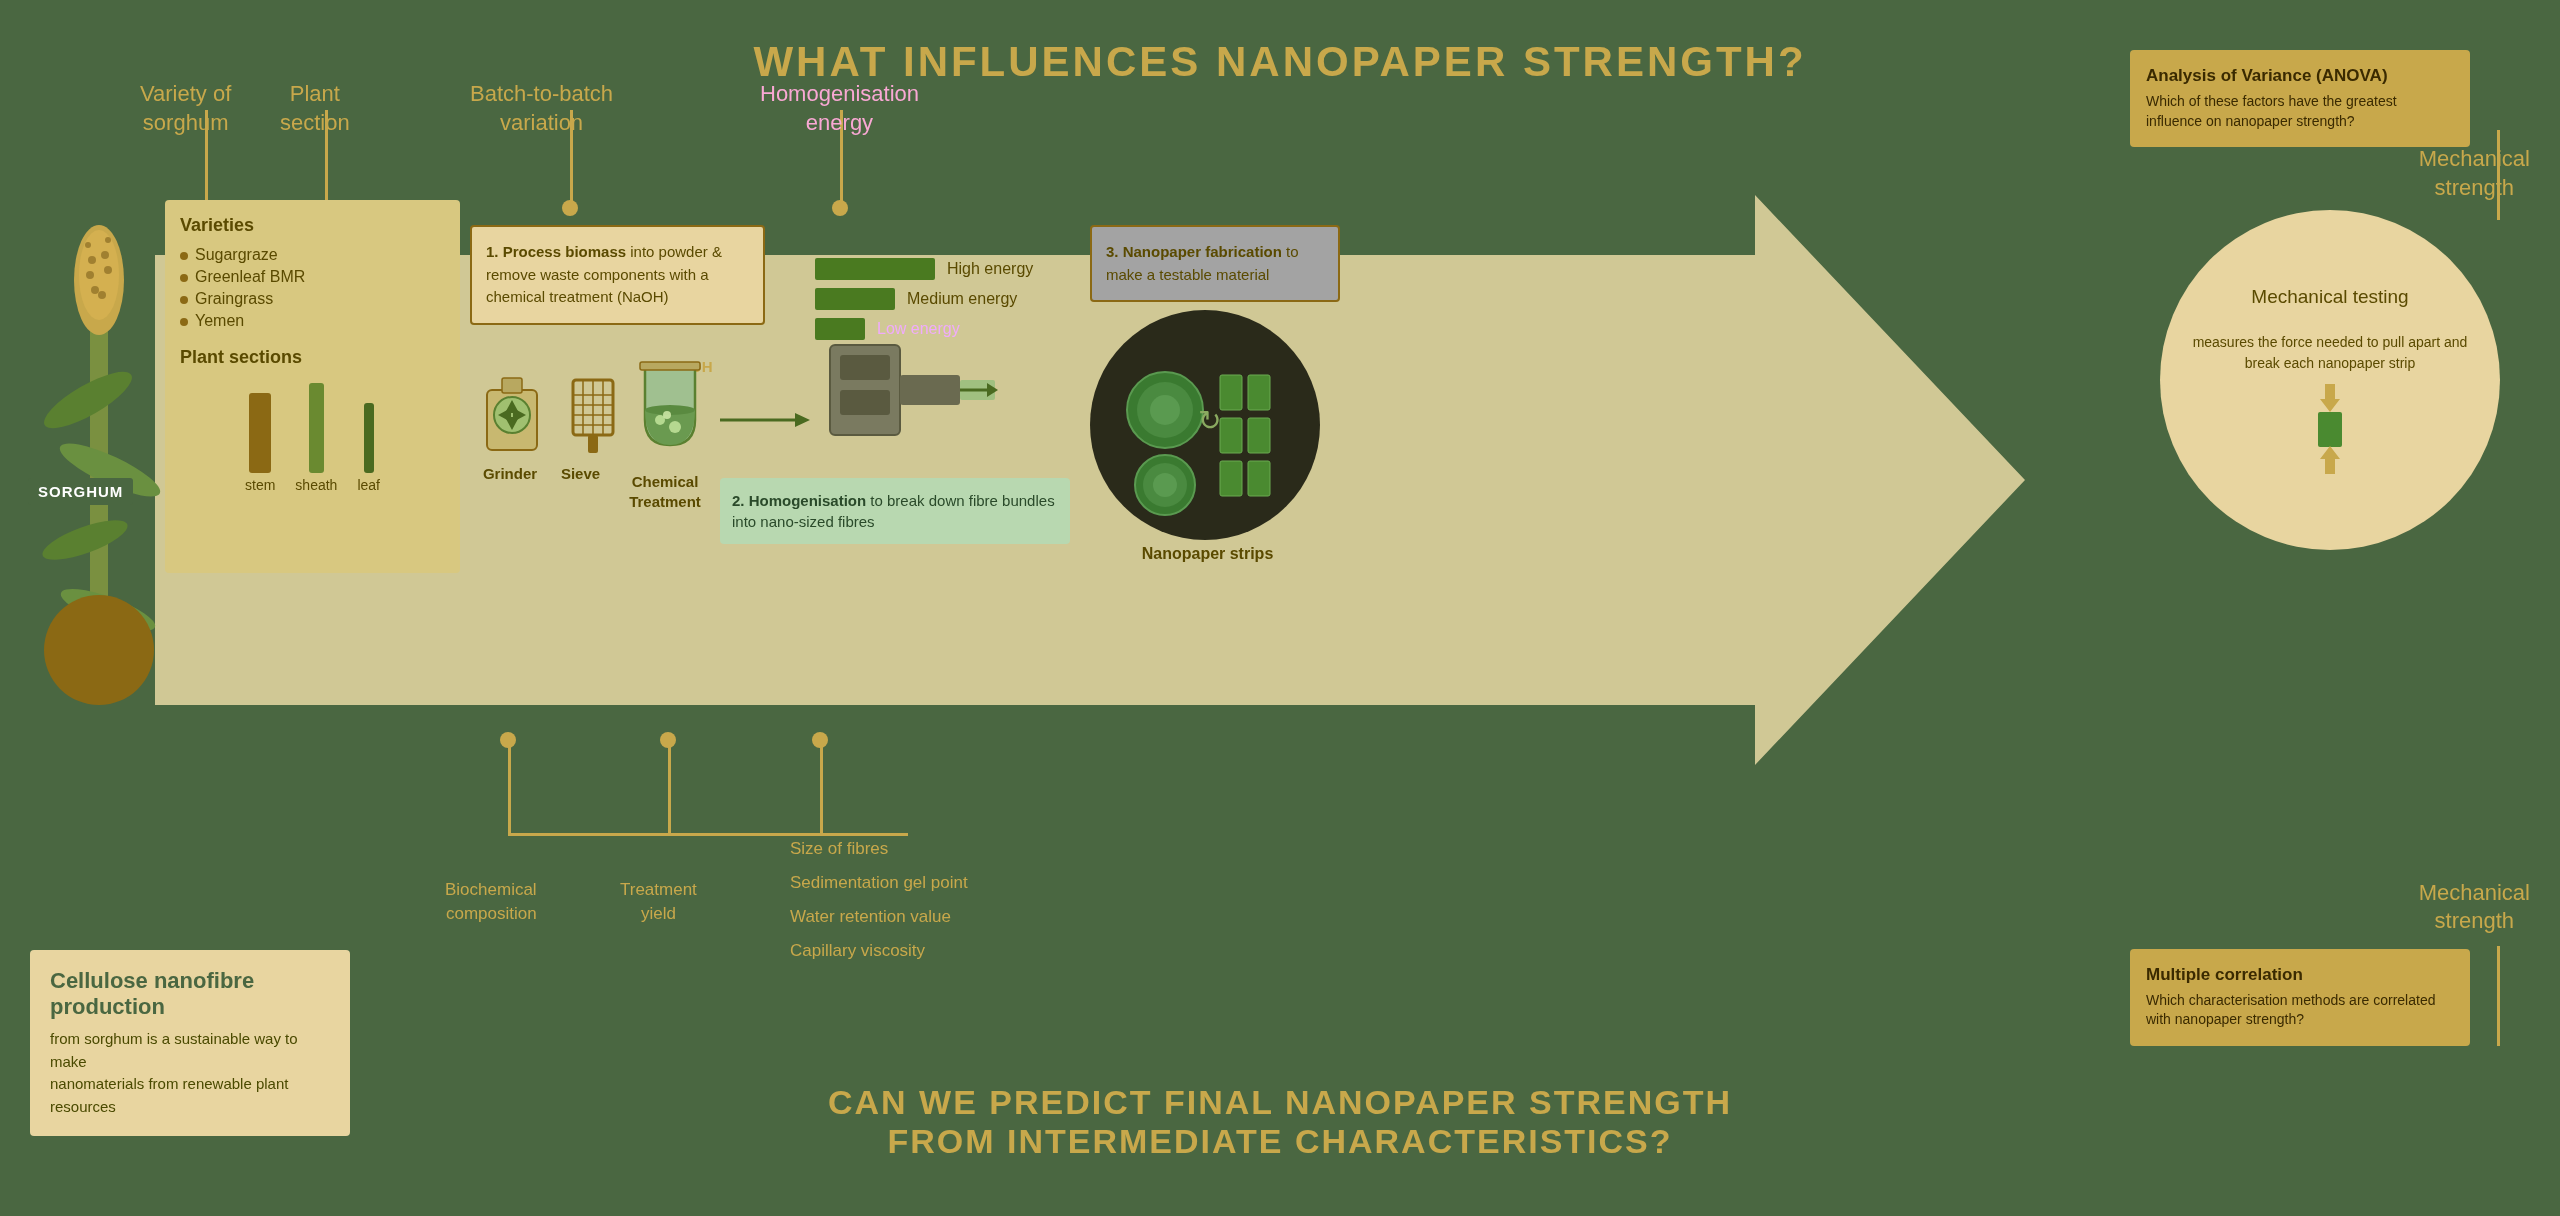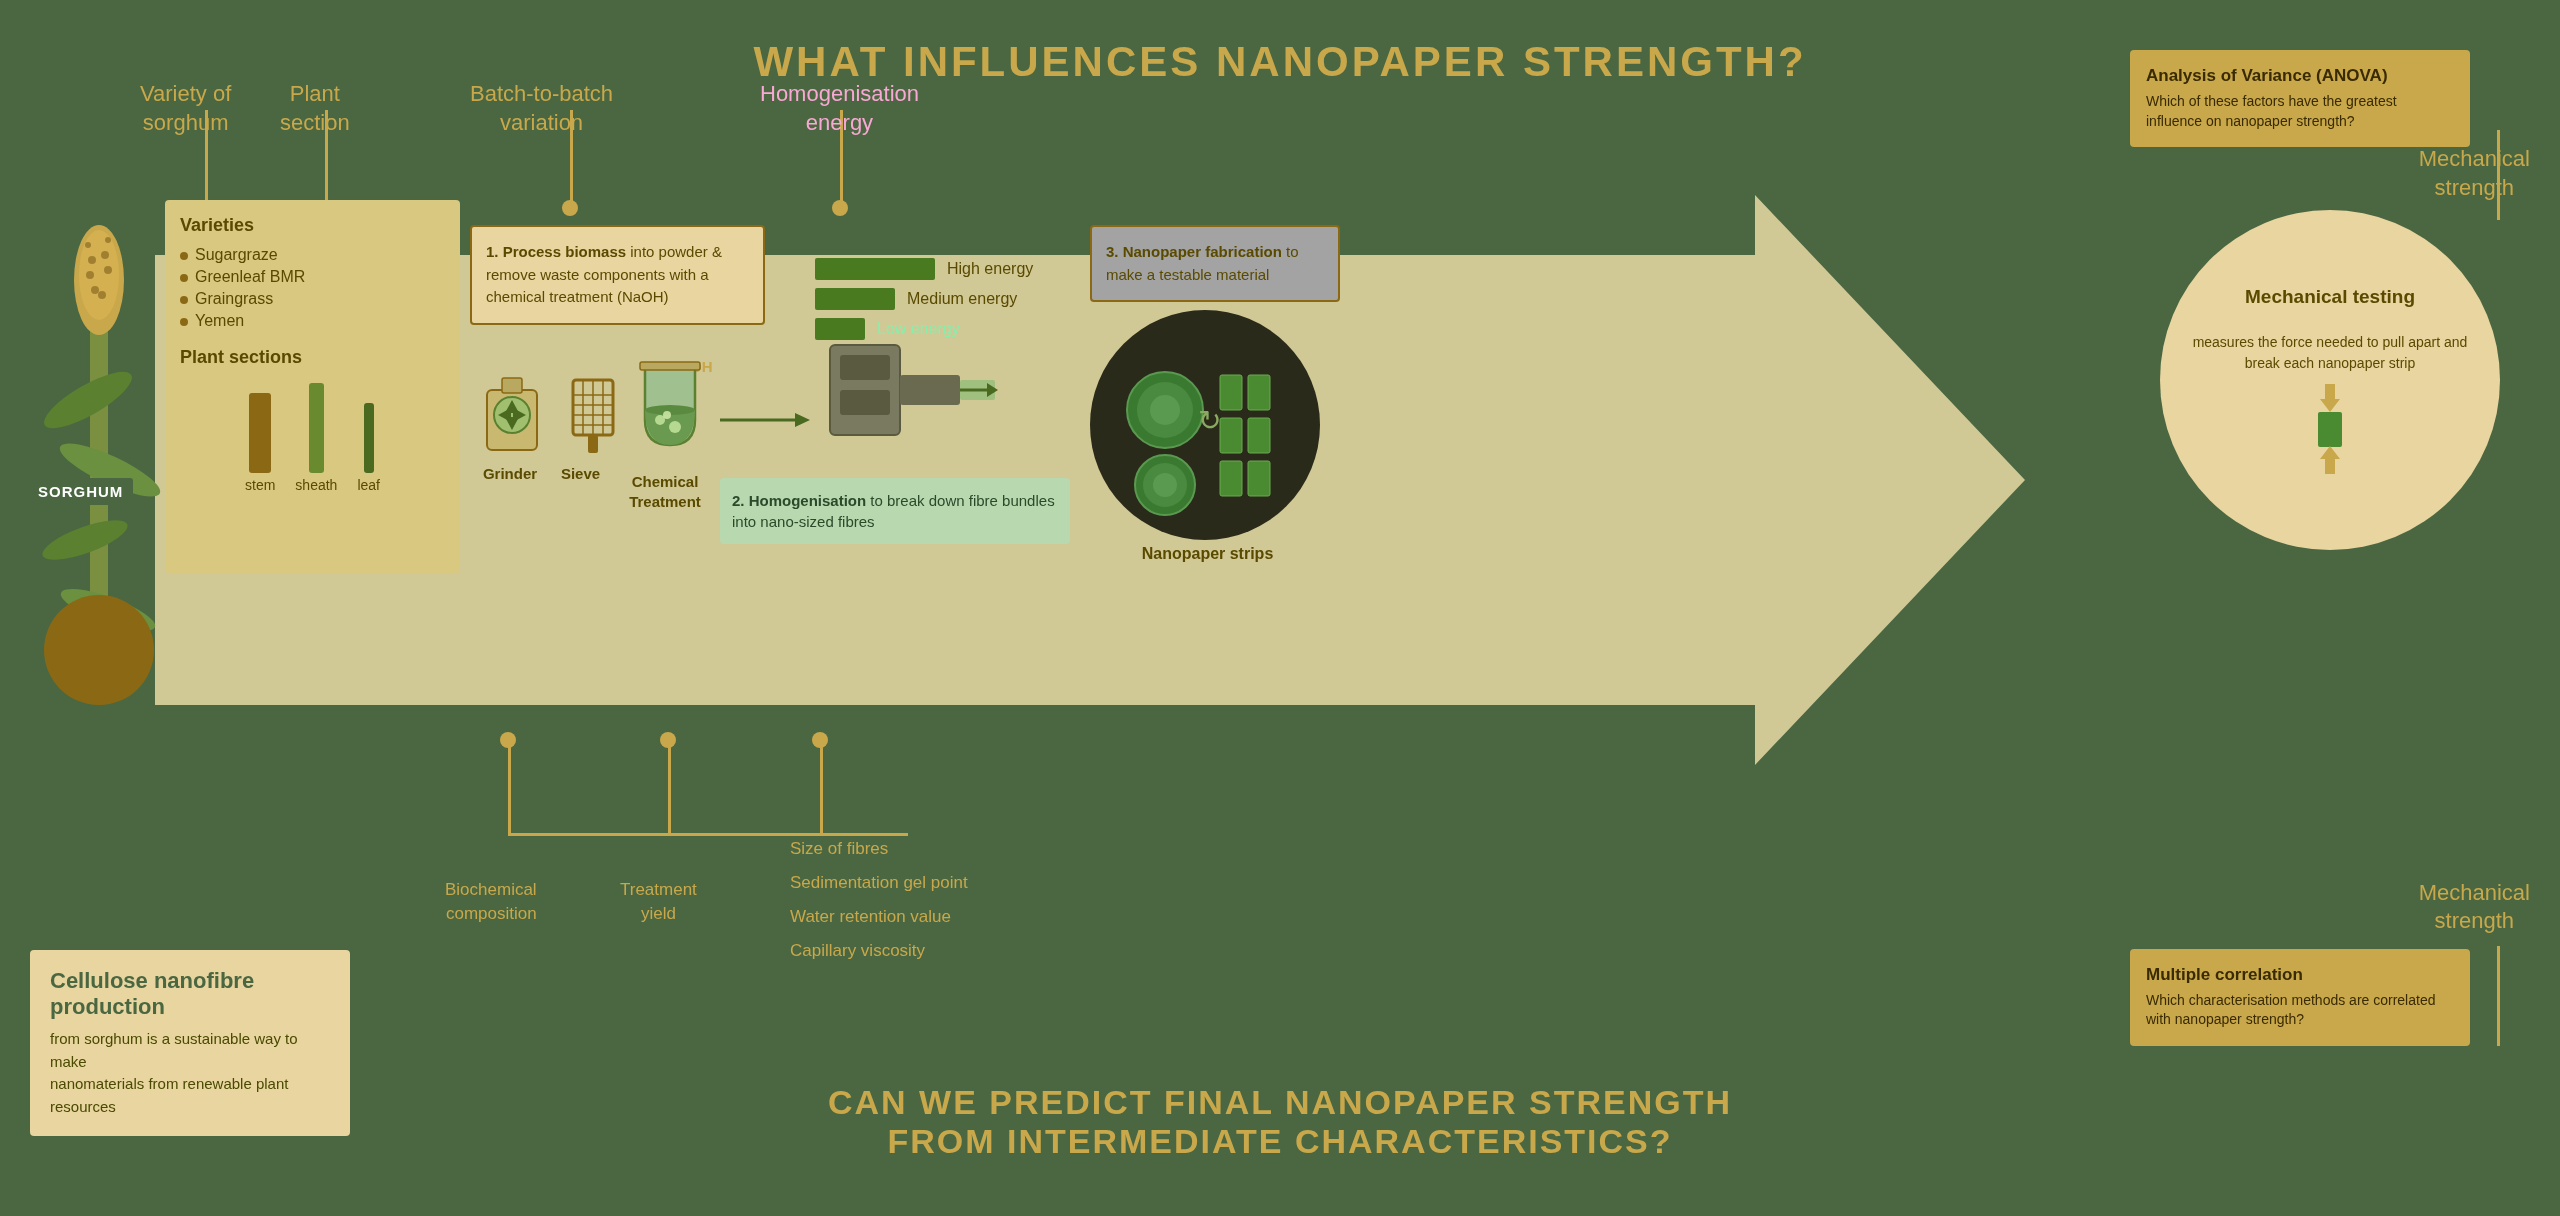--- a/index.html
+++ b/index.html
@@ -322,21 +322,21 @@
   <div style="display:flex;align-items:center;gap:12px;">
     <div style="width:120px;height:22px;background-color:#4a7a20;border-radius:2px;"></div>
     <div style="color:#5a4a00;font-size:16px;">High energy</div>
   </div>
   <div style="display:flex;align-items:center;gap:12px;">
     <div style="width:80px;height:22px;background-color:#4a7a20;border-radius:2px;"></div>
     <div style="color:#5a4a00;font-size:16px;">Medium energy</div>
   </div>
   <div style="display:flex;align-items:center;gap:12px;">
     <div style="width:50px;height:22px;background-color:#4a7a20;border-radius:2px;"></div>
-    <div style="color:#86efac;font-size:16px;">Low energy</div>
+    <div style="color:#f0abfc;font-size:16px;">Low energy</div>
   </div>
 </div>
 
 <svg style="position:absolute;top:325px;left:820px;width:180px;height:130px;" viewBox="0 0 180 130">
 
   <rect x="10" y="20" width="70" height="90" rx="5" fill="#7a7a60" stroke="#5a5a40" stroke-width="2"></rect>
   <rect x="20" y="30" width="50" height="25" rx="3" fill="#5a5a40"></rect>
   <rect x="20" y="65" width="50" height="25" rx="3" fill="#5a5a40"></rect>
 
   <rect x="80" y="50" width="60" height="30" rx="3" fill="#6a6a50"></rect>
@@ -376,21 +376,21 @@
     <rect x="110" y="131" width="22" height="35" fill="#4a8a30" rx="2" stroke="#6aaa50" stroke-width="1"></rect>
     <rect x="138" y="131" width="22" height="35" fill="#4a8a30" rx="2" stroke="#6aaa50" stroke-width="1"></rect>
 
     <text x="88" y="100" font-size="28" fill="#8aaa60">↻</text>
   </svg>
 </div>
 
 <div style="position:absolute;top:545px;left:1100px;color:#5a4a00;font-size:16px;font-weight:bold;text-align:center;width:215px;">Nanopaper strips</div>
 
 <div style="position:absolute;top:210px;right:60px;width:340px;height:340px;border-radius:50%;background-color:#e8d5a0;display:flex;flex-direction:column;align-items:center;justify-content:center;text-align:center;padding:30px;">
-  <div style="font-weight:bold;font-size:19px;color:#5a4a00;margin-bottom:24px;">Mechanical testing</div>
+  <div style="font-weight:normal;font-size:19px;color:#5a4a00;margin-bottom:24px;">Mechanical testing</div>
   <div style="font-size:14px;color:#5a4a00;line-height:1.5;">measures the force needed to pull apart and break each nanopaper strip</div>
 
   <svg width="80" height="90" viewBox="0 0 80 90" style="margin-top:10px;">
 
     <polygon points="35,0 45,0 45,15 50,15 40,28 30,15 35,15" fill="#c8a84b"></polygon>
 
     <rect x="28" y="28" width="24" height="35" fill="#4a8a30" rx="2"></rect>
 
     <polygon points="35,90 45,90 45,75 50,75 40,62 30,75 35,75" fill="#c8a84b"></polygon>
   </svg>

